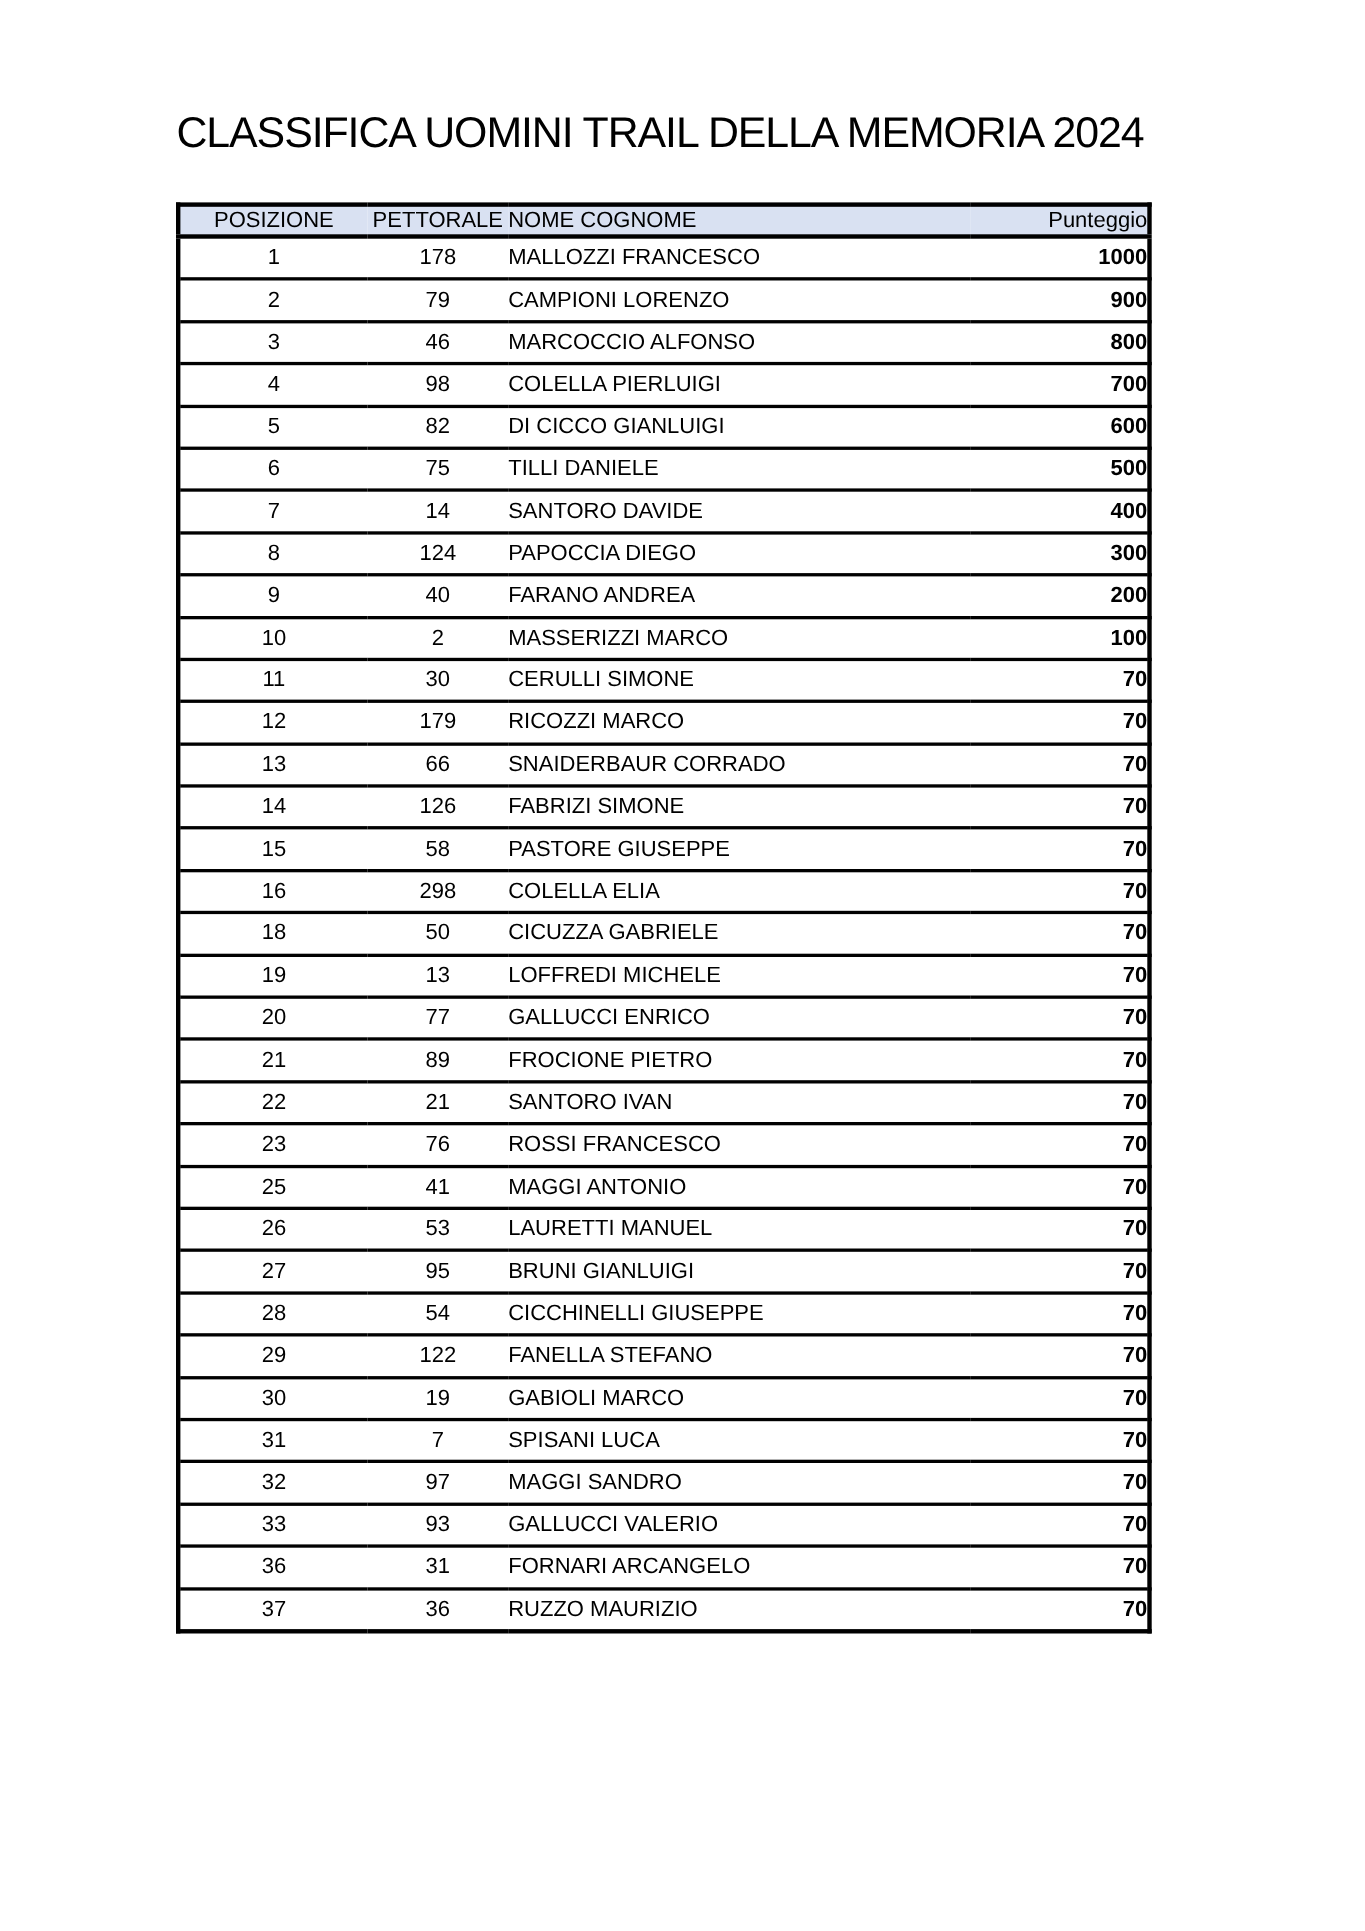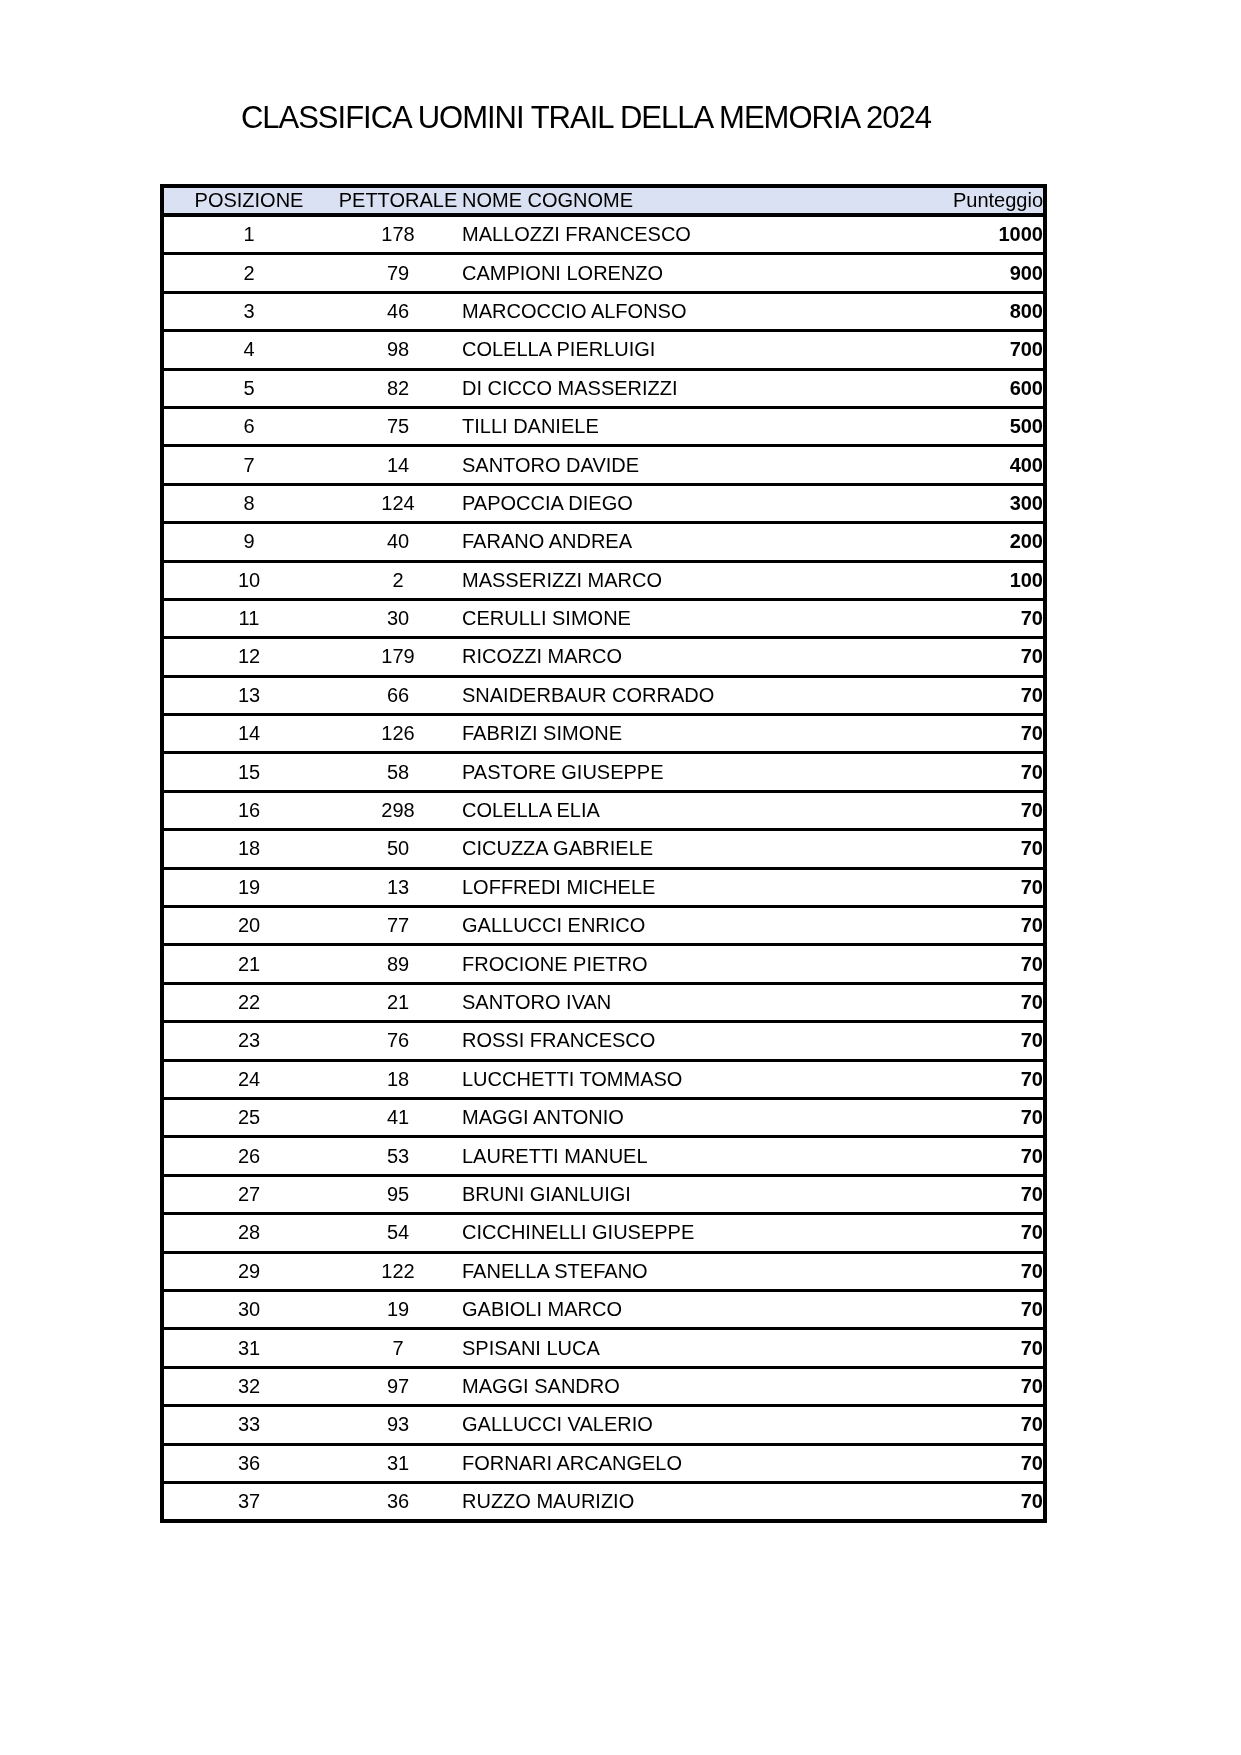--- a/index.html
+++ b/index.html
@@ -11,25 +11,25 @@
   }
   .page {
     position: relative;
     width: 1241px;
     height: 1755px;
     background: var(--page-bg, #ffffff);
     overflow: hidden;
   }
   .title {
     position: absolute;
-    left: 136px;
+    left: 150px;
     top: 100px;
     width: 900px;
     margin: 0;
-    font-size: 31px;
+    font-size: 39px;
     font-weight: 400;
     letter-spacing: -1px;
     white-space: nowrap;
     text-align: center;
     color: var(--text-color, #000000);
   }
   table.results {
     position: absolute;
     left: 160px;
     top: 184px;
@@ -115,21 +115,21 @@
   </tr>
         <tr>
     <td class="cell-pos">4</td>
     <td class="cell-pet">98</td>
     <td class="cell-name">COLELLA PIERLUIGI</td>
     <td class="cell-score">700</td>
   </tr>
         <tr>
     <td class="cell-pos">5</td>
     <td class="cell-pet">82</td>
-    <td class="cell-name">DI CICCO MASSERIZZI</td>
+    <td class="cell-name">DI CICCO GIANLUIGI</td>
     <td class="cell-score">600</td>
   </tr>
         <tr>
     <td class="cell-pos">6</td>
     <td class="cell-pet">75</td>
     <td class="cell-name">TILLI DANIELE</td>
     <td class="cell-score">500</td>
   </tr>
         <tr>
     <td class="cell-pos">7</td>
@@ -221,26 +221,20 @@
     <td class="cell-name">SANTORO IVAN</td>
     <td class="cell-score">70</td>
   </tr>
         <tr>
     <td class="cell-pos">23</td>
     <td class="cell-pet">76</td>
     <td class="cell-name">ROSSI FRANCESCO</td>
     <td class="cell-score">70</td>
   </tr>
         <tr>
-    <td class="cell-pos">24</td>
-    <td class="cell-pet">18</td>
-    <td class="cell-name">LUCCHETTI TOMMASO</td>
-    <td class="cell-score">70</td>
-  </tr>
-        <tr>
     <td class="cell-pos">25</td>
     <td class="cell-pet">41</td>
     <td class="cell-name">MAGGI ANTONIO</td>
     <td class="cell-score">70</td>
   </tr>
         <tr>
     <td class="cell-pos">26</td>
     <td class="cell-pet">53</td>
     <td class="cell-name">LAURETTI MANUEL</td>
     <td class="cell-score">70</td>

